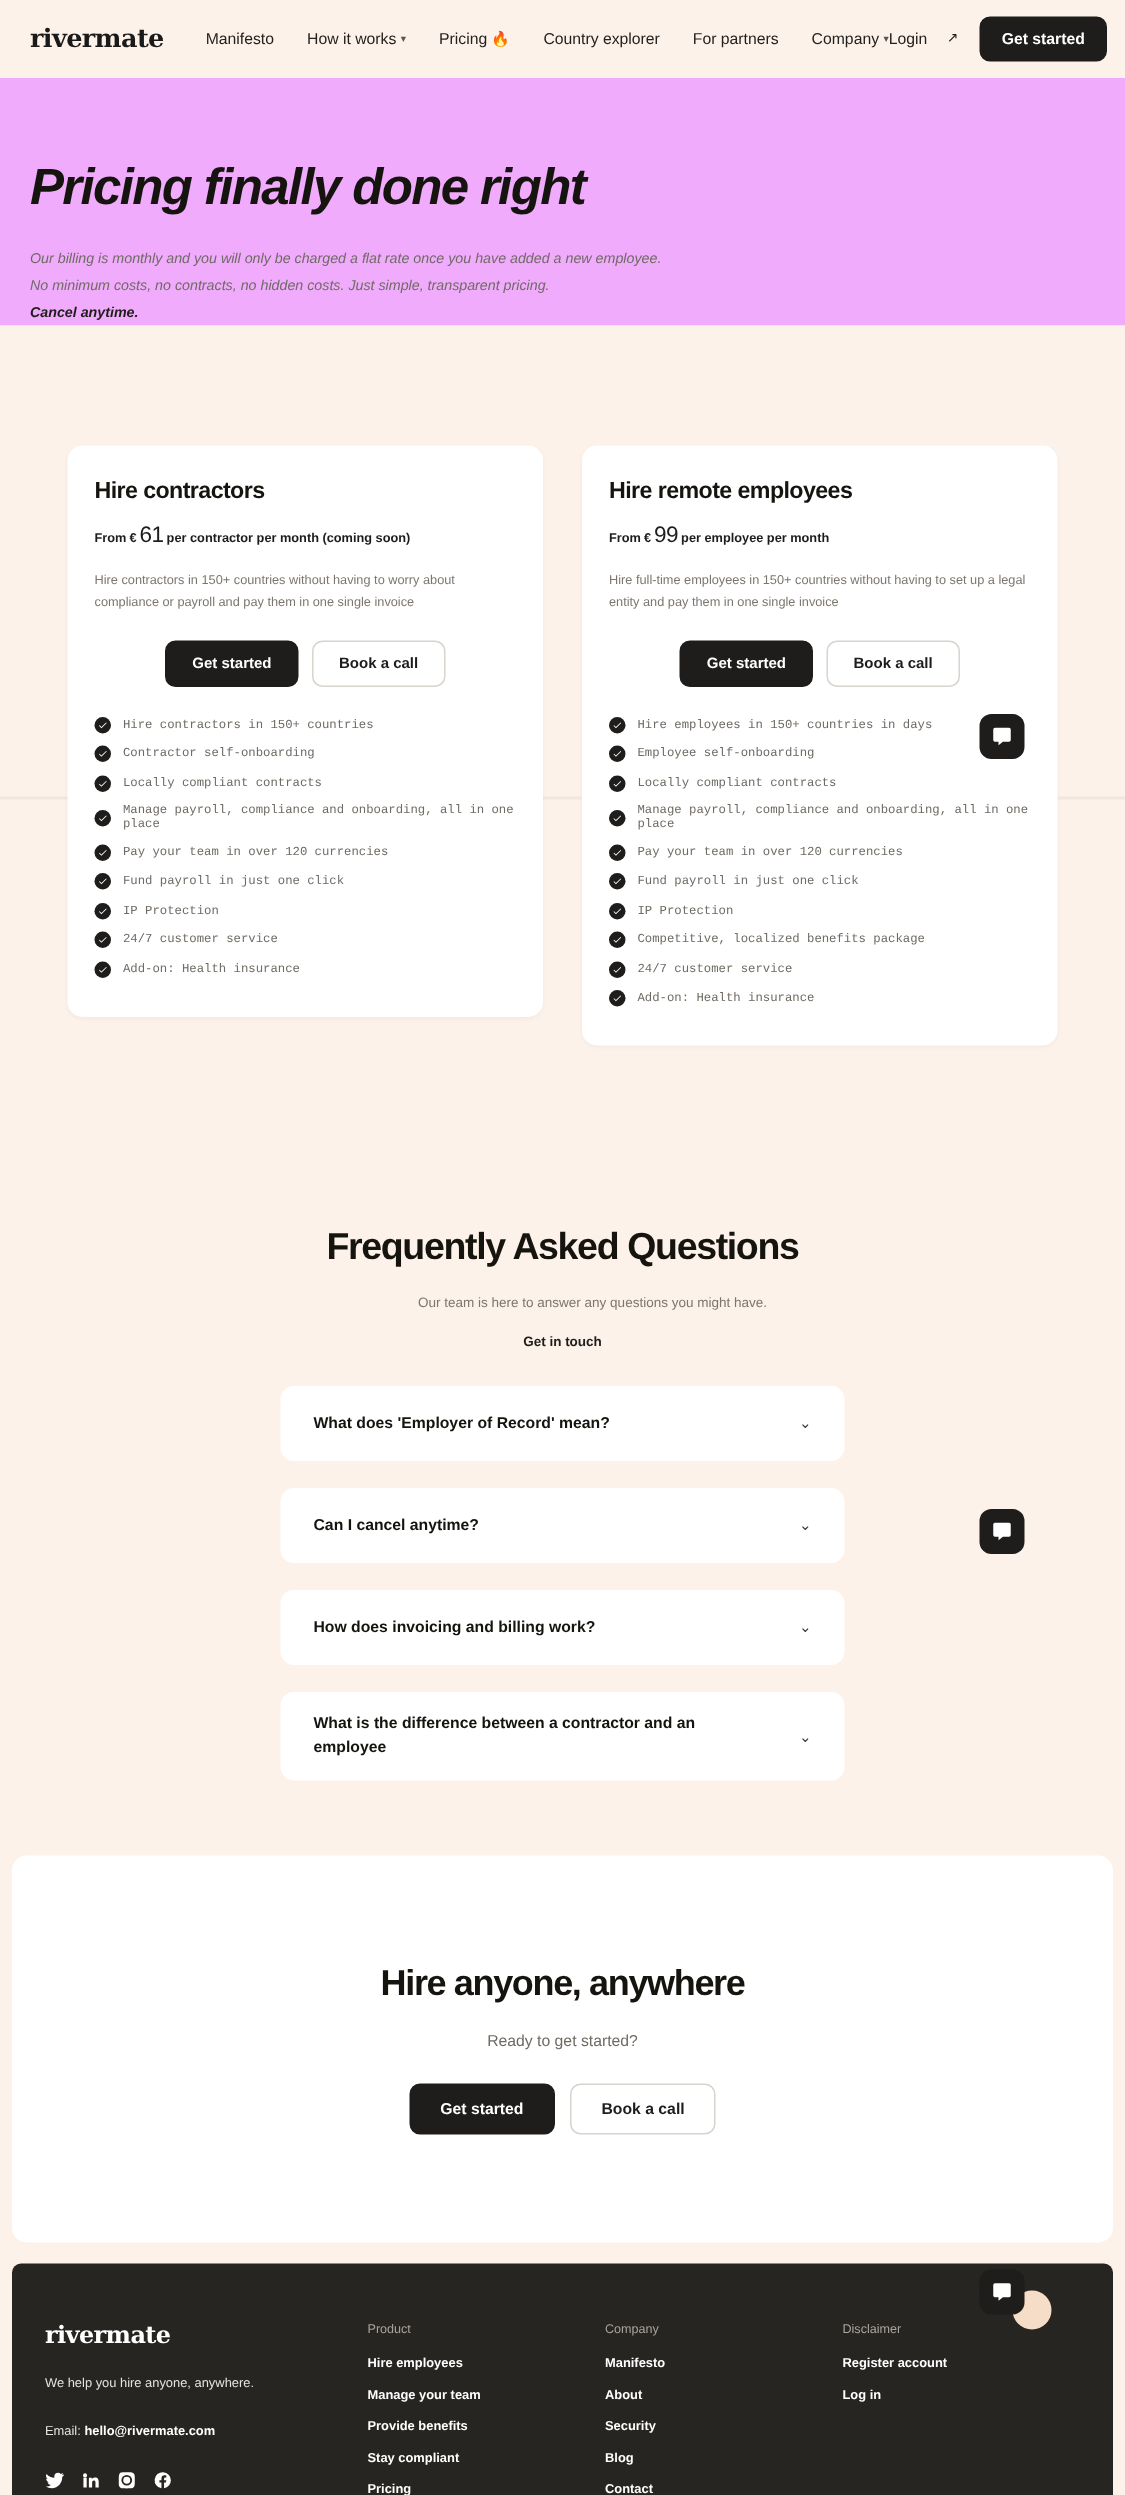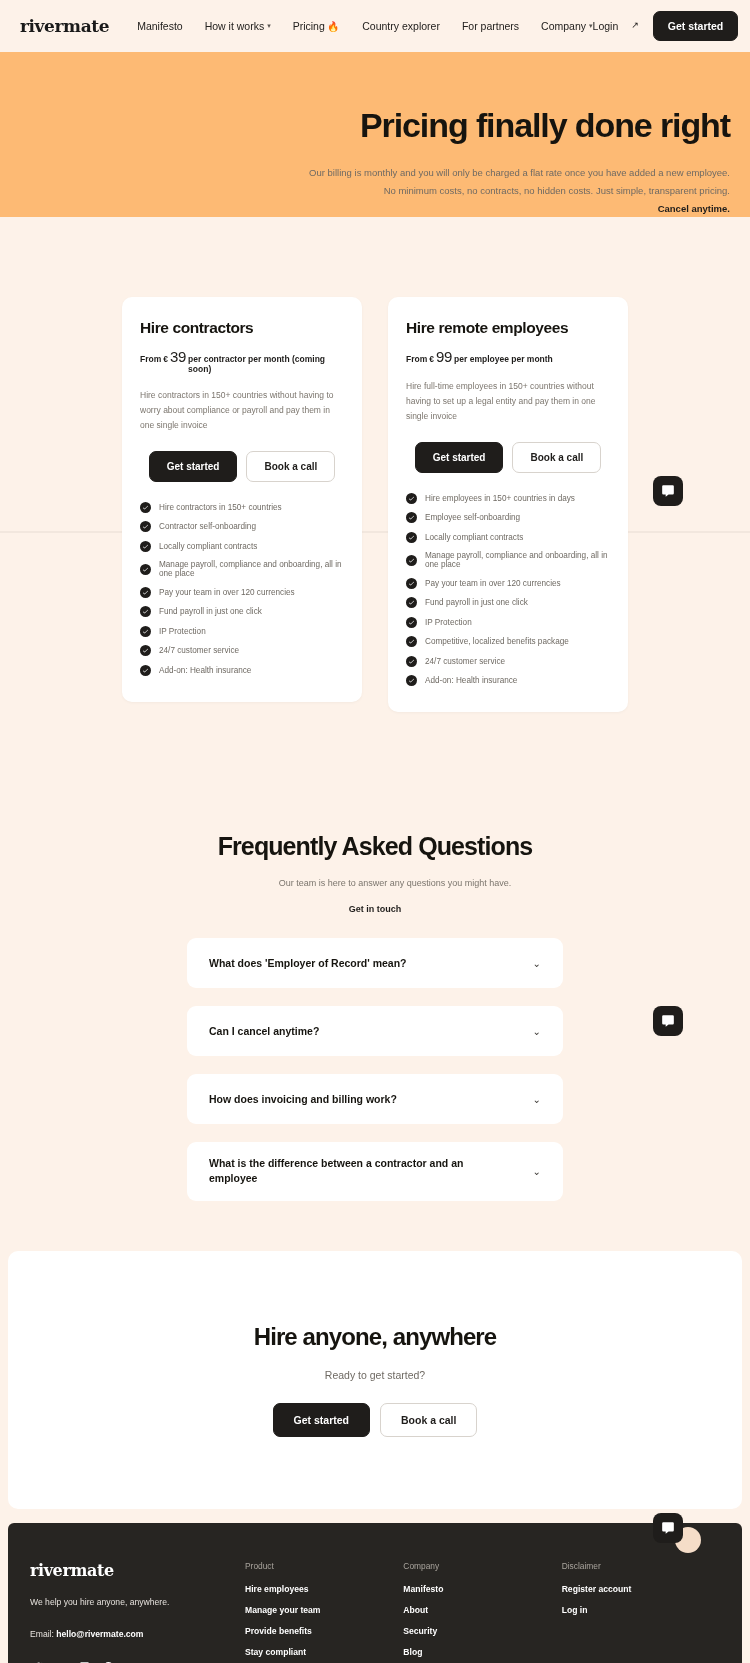--- a/index.html
+++ b/index.html
@@ -49,21 +49,21 @@
   .arrow-ne { font-size: 9px; }
   .btn {
     display: inline-flex; align-items: center; justify-content: center;
     font-size: 10.5px; font-weight: 700; border-radius: 7px;
     cursor: pointer; white-space: nowrap;
   }
   .btn-dark { background: #1f1d1b; color: #fff; padding: 8px 14px; border: 1px solid #1f1d1b; }
   .btn-light { background: #fff; color: #1f1d1b; padding: 8px 14px; border: 1px solid #d8d3cd; }
 
   
-  .hero { background: #fdba74; padding: 55px 20px 0; text-align: right; }
+  .hero { background: #f0abfc; padding: 55px 20px 0; text-align: left; font-style: italic; }
   .hero h1 {
     font-size: 34px; font-weight: 800; color: #16140f;
     letter-spacing: -1.1px; line-height: 1.1;
   }
   .hero p {
     margin-top: 20px; font-size: 9.5px; color: #6f6a63; line-height: 1.85;
   }
   .hero .cancel { display: block; font-weight: 700; color: #1f1d1b; }
 
   
@@ -71,37 +71,37 @@
     background: #fdf2e9; padding: 80px 0 0;
     display: flex; justify-content: center; gap: 26px;
     align-items: flex-start;
   }
   .stripe {
     position: absolute; left: 0; right: 0; top: 531px; height: 2px;
     background: rgba(0,0,0,0.045);
   }
   .card {
     background: #fff; border-radius: 10px; padding: 22px 18px 26px;
-    width: 240px; position: relative; z-index: 2;
+    width: 317px; position: relative; z-index: 2;
     box-shadow: 0 1px 3px rgba(0,0,0,0.04);
   }
   .card h2 {
     font-size: 15.5px; font-weight: 700; color: #16140f; letter-spacing: -0.4px;
   }
   .price-line {
     margin-top: 11px; font-size: 8.5px; color: #1f1d1b; font-weight: 600;
     display: flex; align-items: baseline; gap: 2px;
   }
   .price-amt { font-size: 15px; font-weight: 500; letter-spacing: -0.3px; }
   .card-desc {
     margin-top: 14px; font-size: 8.5px; color: #7c766e; line-height: 1.75;
   }
   .card-btns { margin-top: 18px; display: flex; gap: 9px; justify-content: center; }
   .card-btns .btn { padding: 9px 17px; font-size: 10px; border-radius: 7px; }
-  .features { margin-top: 20px; display: flex; flex-direction: column; gap: 8.5px; }
+  .features { margin-top: 20px; display: flex; flex-direction: column; gap: 8.5px; font-family: Liberation Mono, monospace; }
   .feat { display: flex; align-items: center; gap: 8px; }
   .check {
     width: 11px; height: 11px; border-radius: 50%; background: #1f1d1b;
     flex: 0 0 11px; display: flex; align-items: center; justify-content: center;
   }
   .check svg { width: 7px; height: 7px; display: block; }
   .feat-label { font-size: 8.2px; color: #6f6a63; }
 
   
   .faq { background: #fdf2e9; padding: 120px 0 40px; text-align: center; }
@@ -223,21 +223,21 @@
     </p>
   </div>
 
   <div class="stripe"></div>
   <div class="pricing-wrap" id="pricingWrap">
       <div class="card">
         <h2>Hire contractors</h2>
         <div class="price-line">
           <span>From</span>
           <span>€</span>
-          <span class="price-amt">39</span>
+          <span class="price-amt">61</span>
           <span>per contractor per month (coming soon)</span>
         </div>
         <div class="card-desc">Hire contractors in 150+ countries without having to worry about compliance or payroll and pay them in one single invoice</div>
         <div class="card-btns">
           <div class="btn btn-dark">Get started</div>
           <div class="btn btn-light">Book a call</div>
         </div>
         <div class="features">
           <div class="feat">
             <span class="check">

